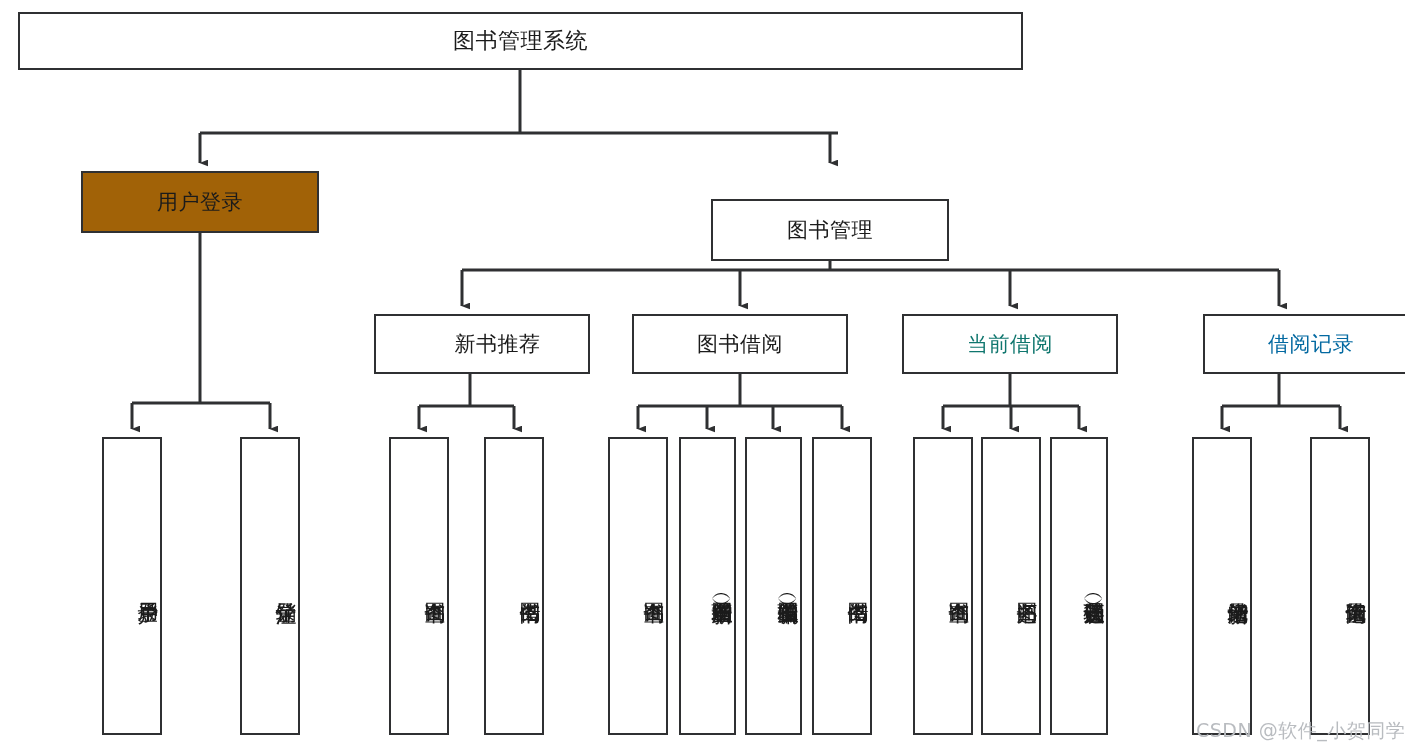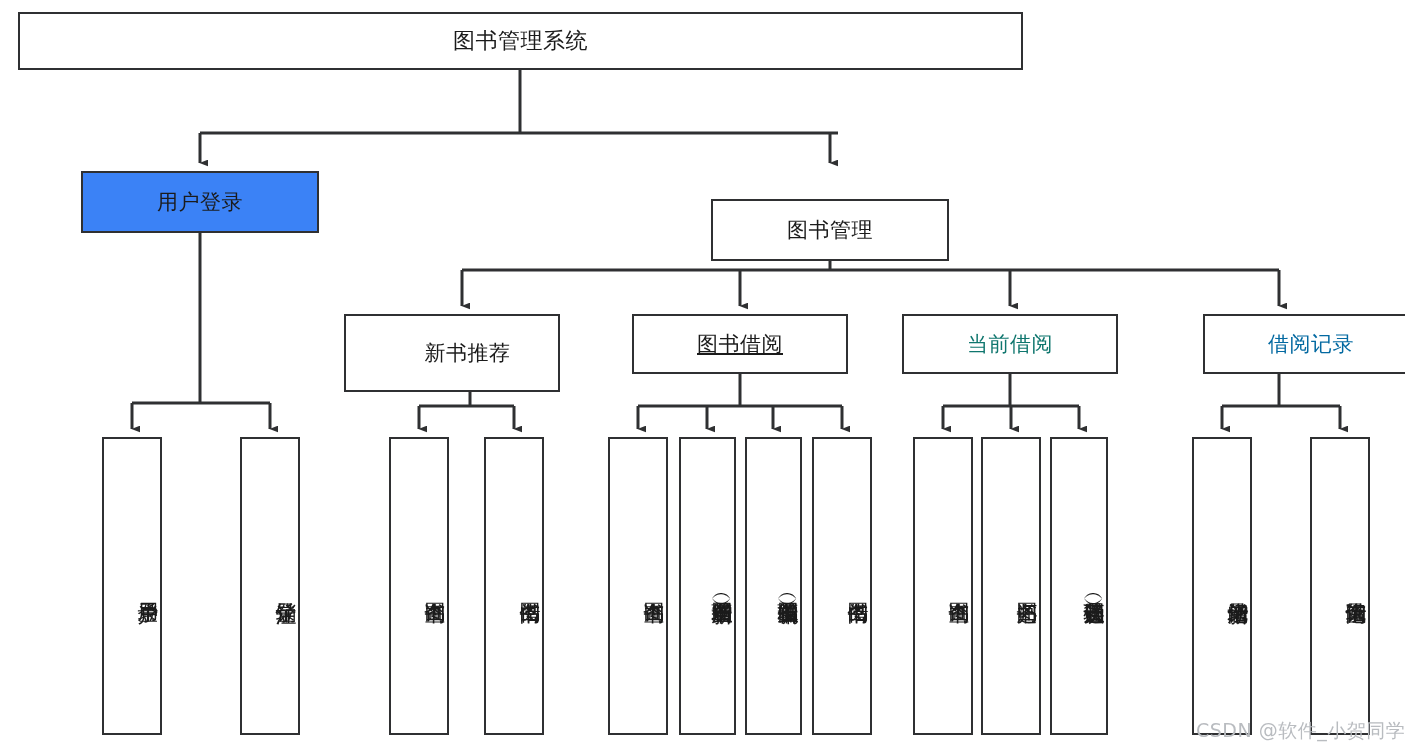--- a/index.html
+++ b/index.html
@@ -116,31 +116,31 @@
       <path d="M1222,406 L1340,406"></path>
       <path d="M1222,406 L1222,429" marker-end="url(#arrowhead)"></path>
       <path d="M1340,406 L1340,429" marker-end="url(#arrowhead)"></path>
     </g>
   </svg>
 
   <div class="node horiz root" style="left: 18px; top: 12px; width: 1005px; height: 58px; border-color: rgb(47, 48, 50); background: rgb(255, 255, 255); color: rgb(27, 27, 27);">
     <span>图书管理系统</span>
   </div>
 
-  <div class="node horiz" style="left: 81px; top: 171px; width: 238px; height: 62px; border-color: rgb(47, 48, 50); background: #3b82f6; color: rgb(27, 27, 27);">
+  <div class="node horiz" style="left: 81px; top: 171px; width: 238px; height: 62px; border-color: rgb(47, 48, 50); background: #a16207; color: rgb(27, 27, 27);">
     <span>用户登录</span>
   </div>
   <div class="node horiz" style="left: 711px; top: 171px; width: 238px; height: 62px; border-color: rgb(47, 48, 50); background: rgb(255, 255, 255); color: rgb(27, 27, 27); margin-top: 28px;">
     <span>图书管理</span>
   </div>
 
-  <div class="node horiz" style="left: 344px; top: 314px; width: 216px; height: 78px; border-color: rgb(47, 48, 50); background: rgb(255, 255, 255); color: rgb(27, 27, 27); padding-left: 31px;">
+  <div class="node horiz" style="left: 374px; top: 314px; width: 216px; height: 60px; border-color: rgb(47, 48, 50); background: rgb(255, 255, 255); color: rgb(27, 27, 27); padding-left: 31px;">
     <span>新书推荐</span>
   </div>
-  <div class="node horiz" style="left: 632px; top: 314px; width: 216px; height: 60px; border-color: rgb(47, 48, 50); background: rgb(255, 255, 255); color: rgb(27, 27, 27); text-decoration: underline;">
+  <div class="node horiz" style="left: 632px; top: 314px; width: 216px; height: 60px; border-color: rgb(47, 48, 50); background: rgb(255, 255, 255); color: rgb(27, 27, 27);">
     <span>图书借阅</span>
   </div>
   <div class="node horiz" style="left: 902px; top: 314px; width: 216px; height: 60px; border-color: rgb(47, 48, 50); background: rgb(255, 255, 255); color: #0f766e;">
     <span>当前借阅</span>
   </div>
   <div class="node horiz" style="left: 1171px; top: 314px; width: 216px; height: 60px; border-color: rgb(47, 48, 50); background: rgb(255, 255, 255); color: #0369a1; margin-left: 32px;">
     <span>借阅记录</span>
   </div>
 
   <div class="node vert" style="left: 102px; top: 437px; width: 60px; height: 298px; border-color: rgb(47, 48, 50); background: rgb(255, 255, 255); color: rgb(27, 27, 27);">

